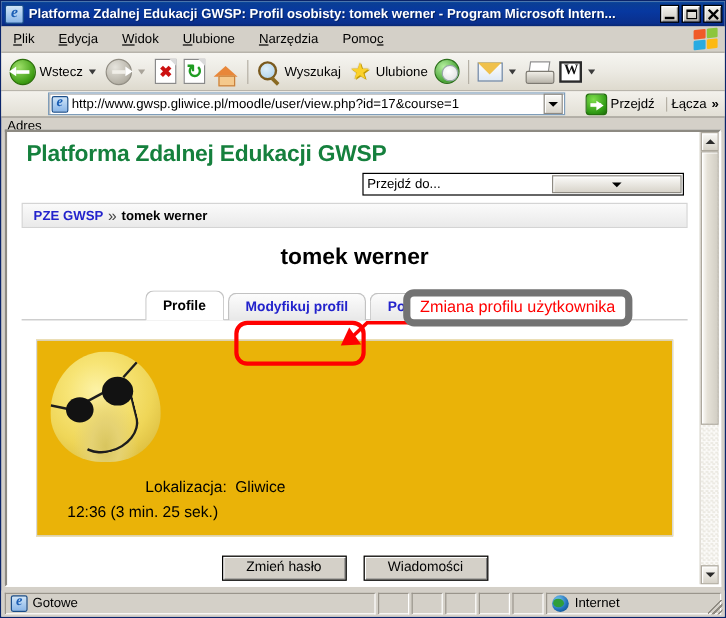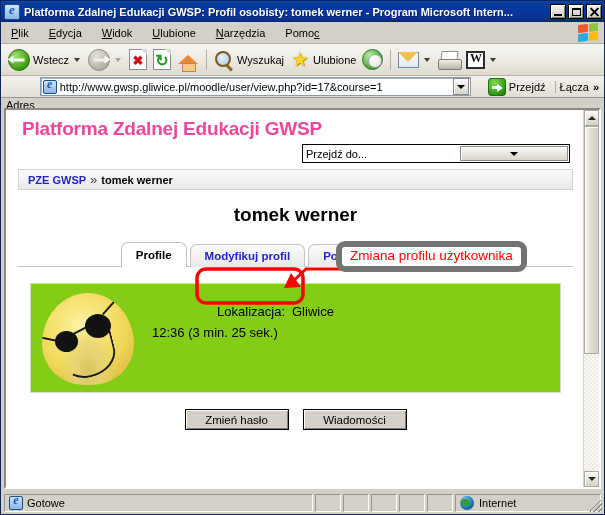--- a/index.html
+++ b/index.html
@@ -253,21 +253,21 @@
   #viewport {
     flex: 1 1 auto;
     position: relative;
     background: #fff;
     overflow: hidden;
     padding: 6px 10px 0 12px;
   }
 
   
   #site-title {
-    font-size: 19px; font-weight: bold; color: #ec4899;
+    font-size: 19px; font-weight: bold; color: #15803d;
     letter-spacing: -0.2px; margin: 2px 0 4px 4px;
   }
   #jumpmenu-row { display:flex; justify-content:flex-end; margin-bottom: 6px; padding-right:3px; }
   #jumpmenu {
     width: 268px; height: 19px;
     border: 1px solid #000;
     background: #fff;
     display: flex; align-items: center;
     font-size: 11px; color:#000;
     padding-left: 3px;
@@ -331,24 +331,25 @@
     background: #fff;
     white-space: nowrap;
     z-index: 6;
   }
   #ann-svg { position: absolute; left:0; top:0; width:605px; height:515px; z-index:5; pointer-events:none; }
 
   
   #profile-box {
     margin: 16px 12px 0 12px;
     border: 1px solid #d9d9d9;
-    background: #84cc16;
+    background: #eab308;
     display: flex;
     padding: 7px 10px 7px 7px;
     min-height: 96px;
+    flex-direction: column;
   }
   #avatar {
     width: 92px; height: 92px; flex: none;
     background:
       radial-gradient(ellipse at 50% 86%, #d8c55e 0%, #e5d273 18%, rgba(229,210,115,0) 42%),
       radial-gradient(circle at 42% 36%, #fdf3a8 0%, #f7e475 30%, #efd658 58%, #ddbf41 82%, #c9a832 100%);
     border-radius: 50% 50% 46% 46% / 56% 56% 44% 44%;
     position: relative; overflow: hidden;
   }
   #avatar .eye {

